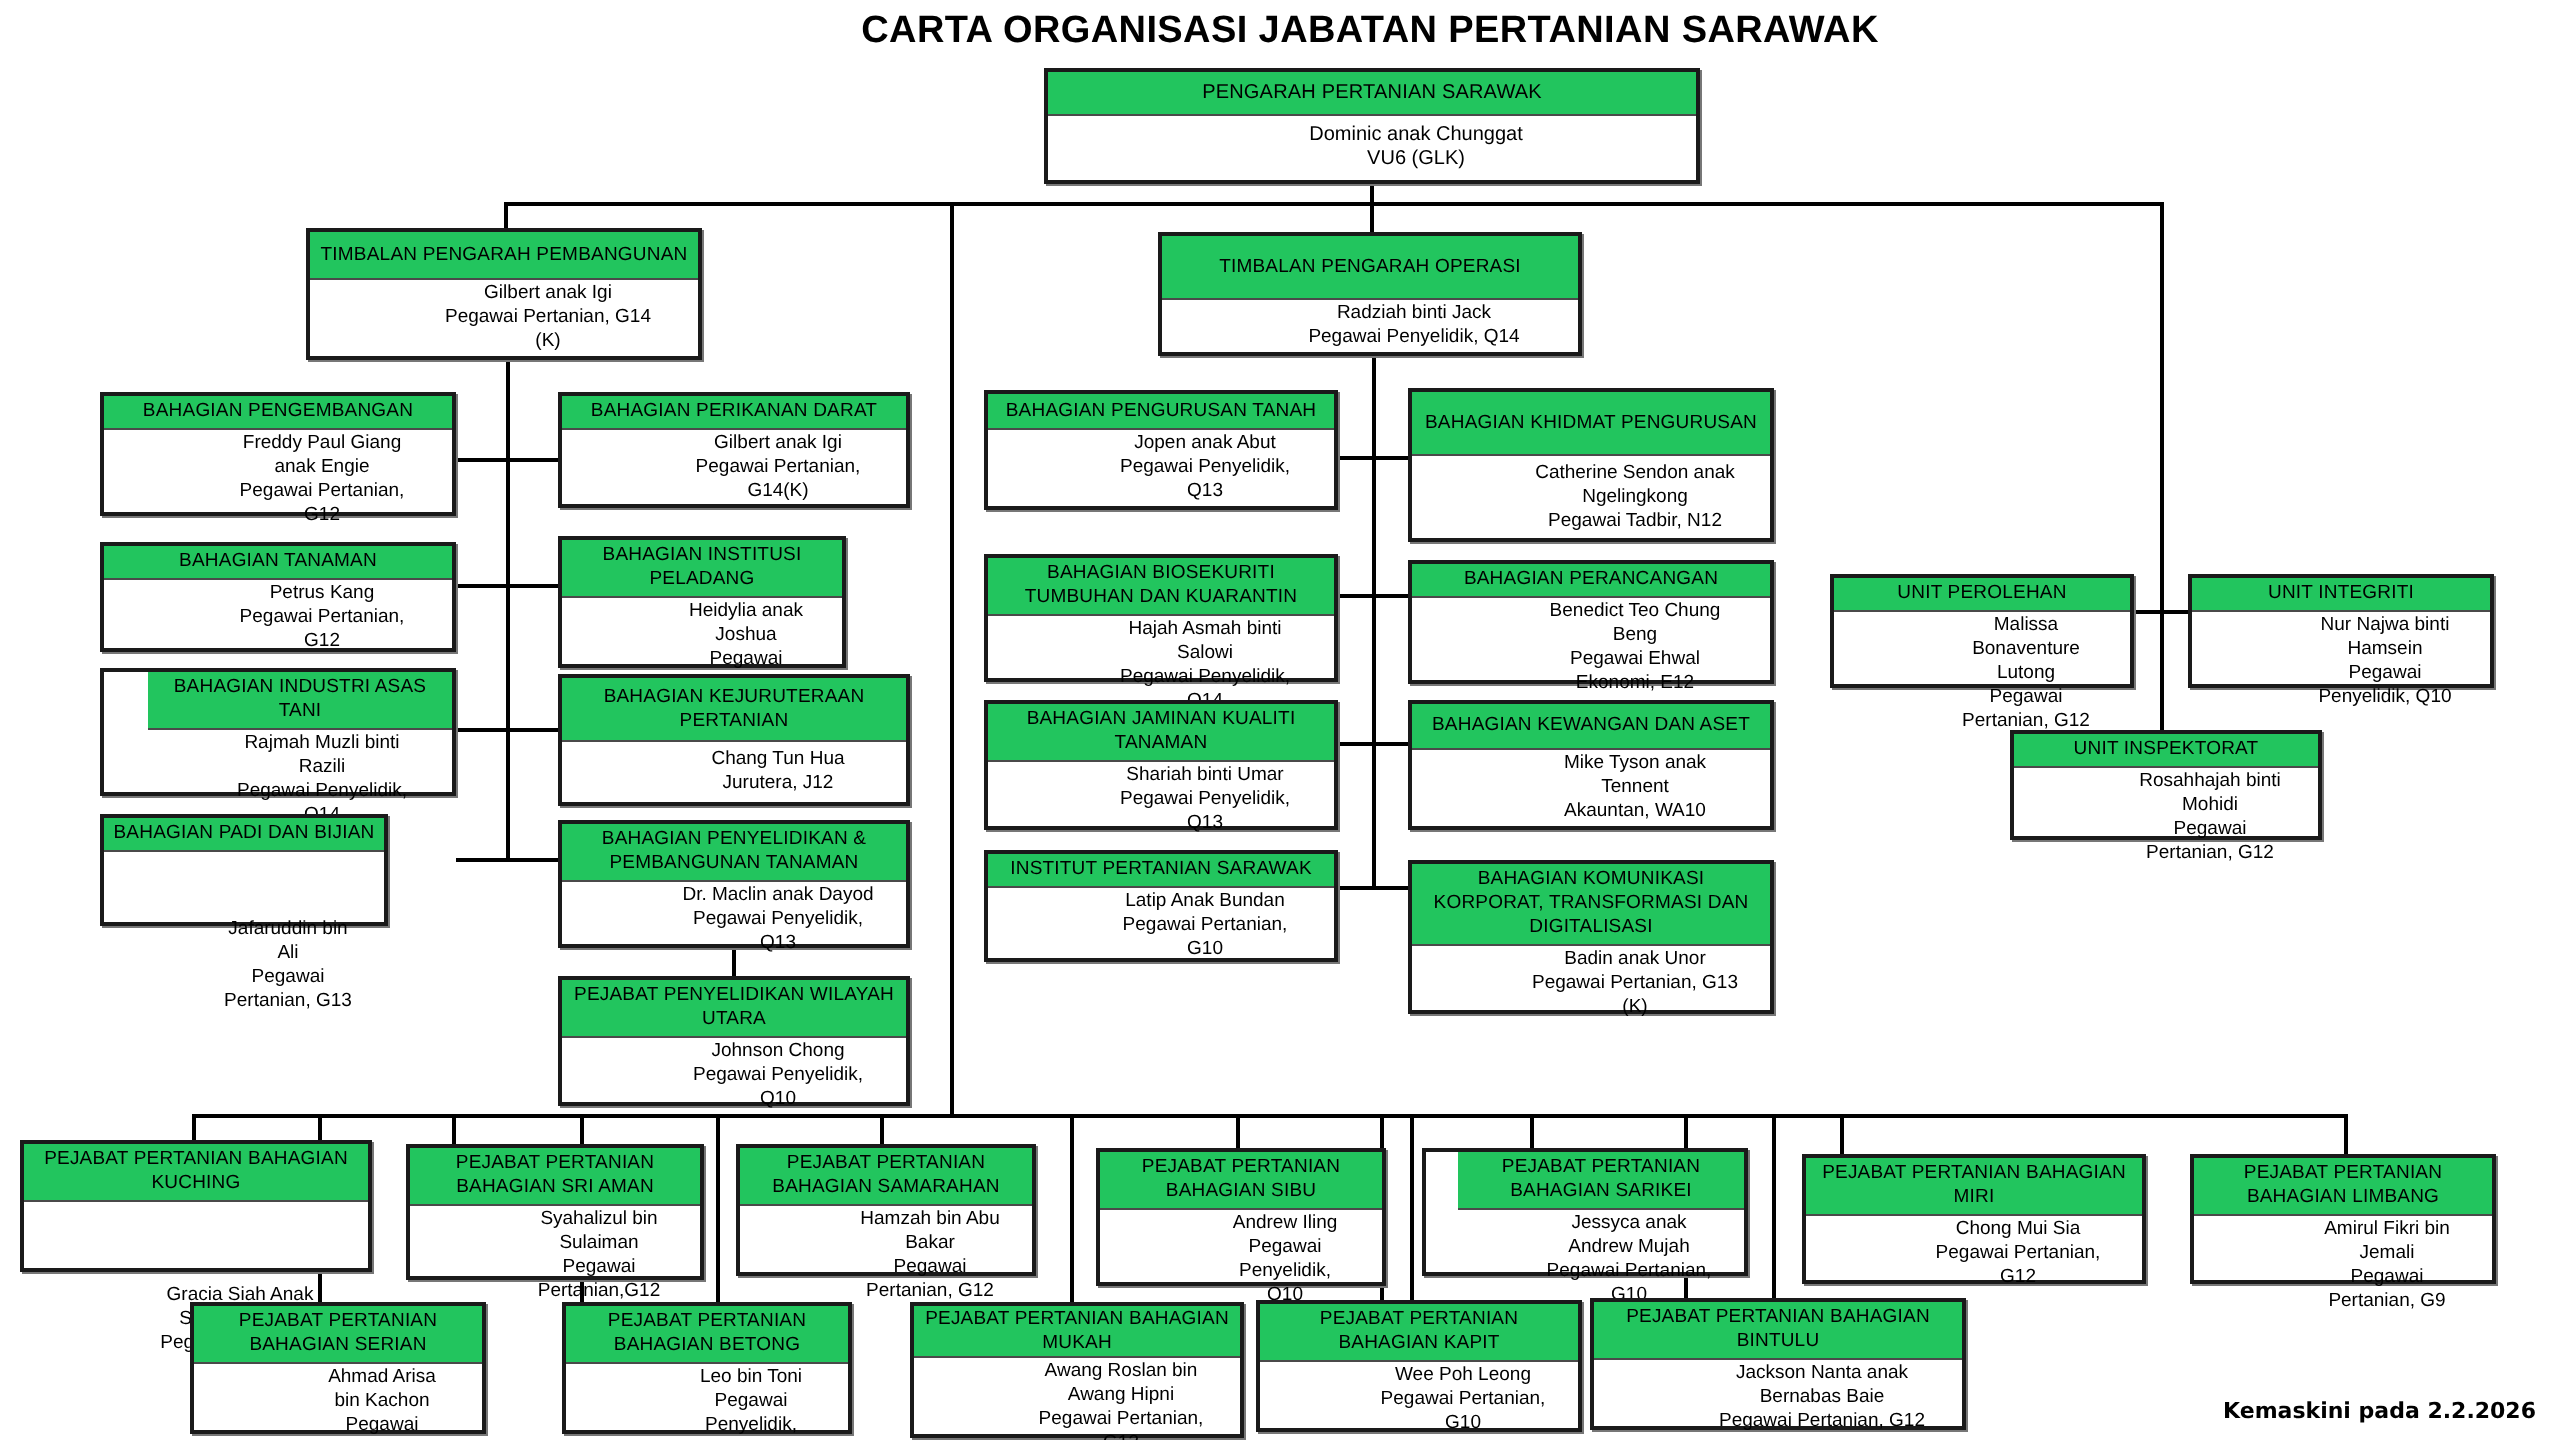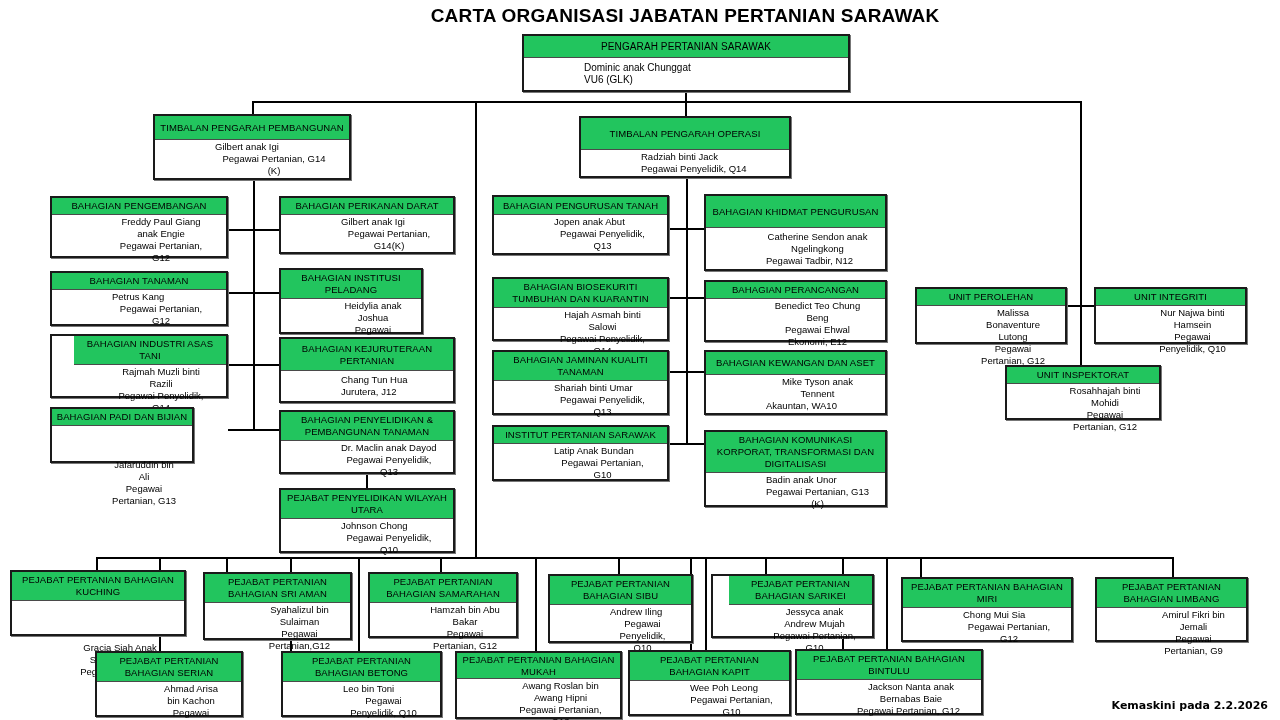--- a/index.html
+++ b/index.html
@@ -5,21 +5,21 @@
   html, body { margin:0; padding:0; background:#ffffff; }
   body { width:1280px; height:720px; position:relative; overflow:hidden;
          font-family:"Liberation Sans", "DejaVu Sans", sans-serif; color:#000; }
   .title { position:absolute; left:0; top:5px; width:1370px; text-align:center;
            font-weight:bold; font-size:19px; letter-spacing:0.2px; }
   .box { position:absolute; border:2px solid #1a1a1a; background:#fff; box-sizing:border-box;
          display:flex; flex-direction:column; box-shadow:1px 1px 0 #777; }
   .box .hd { background:#22c55e; border-bottom:1px solid #4a4a4a; display:flex; align-items:center;
              justify-content:center; text-align:center; font-size:9.5px; line-height:12px; padding:2px 4px;
              box-sizing:border-box; letter-spacing:0.1px; }
-  .box .bd { flex:1; display:flex; flex-direction:column; align-items:flex-start; justify-content:center;
+  .box .bd { flex:1; display:flex; flex-direction:column; align-items:center; justify-content:center;
              text-align:center; font-size:9.5px; line-height:12px; padding:1px 16px;margin-left:44px; }
   .line { position:absolute; background:#000; }
   .h { height:2px; }
   .v { width:2px; }
   .footer { position:absolute; right:12px; bottom:8px; font-weight:bold; font-size:11px;
             font-family:"DejaVu Sans", sans-serif; }
 </style>
 </head>
 <body>
 
@@ -282,21 +282,21 @@
     </div>
 </div>
 
 <div class="box" style="left:95px;top:651px;width:148px;height:66px;">
   <div class="hd" style="height:33px;">PEJABAT PERTANIAN BAHAGIAN SERIAN</div>
   <div class="bd">
       <span>Ahmad Arisa bin Kachon</span>
       <span>Pegawai Pertanian, G12</span>
     </div>
 </div>
-<div class="box" style="left:281px;top:651px;width:161px;height:66px;">
+<div class="box" style="left:281px;top:651px;width:145px;height:66px;">
   <div class="hd" style="height:33px;">PEJABAT PERTANIAN BAHAGIAN BETONG</div>
   <div class="bd">
       <span>Leo bin Toni</span>
       <span>Pegawai Penyelidik, Q10</span>
     </div>
 </div>
 <div class="box" style="left:455px;top:651px;width:167px;height:68px;">
   <div class="hd" style="height:26px;">PEJABAT PERTANIAN BAHAGIAN MUKAH</div>
   <div class="bd">
       <span>Awang Roslan bin Awang Hipni</span>

